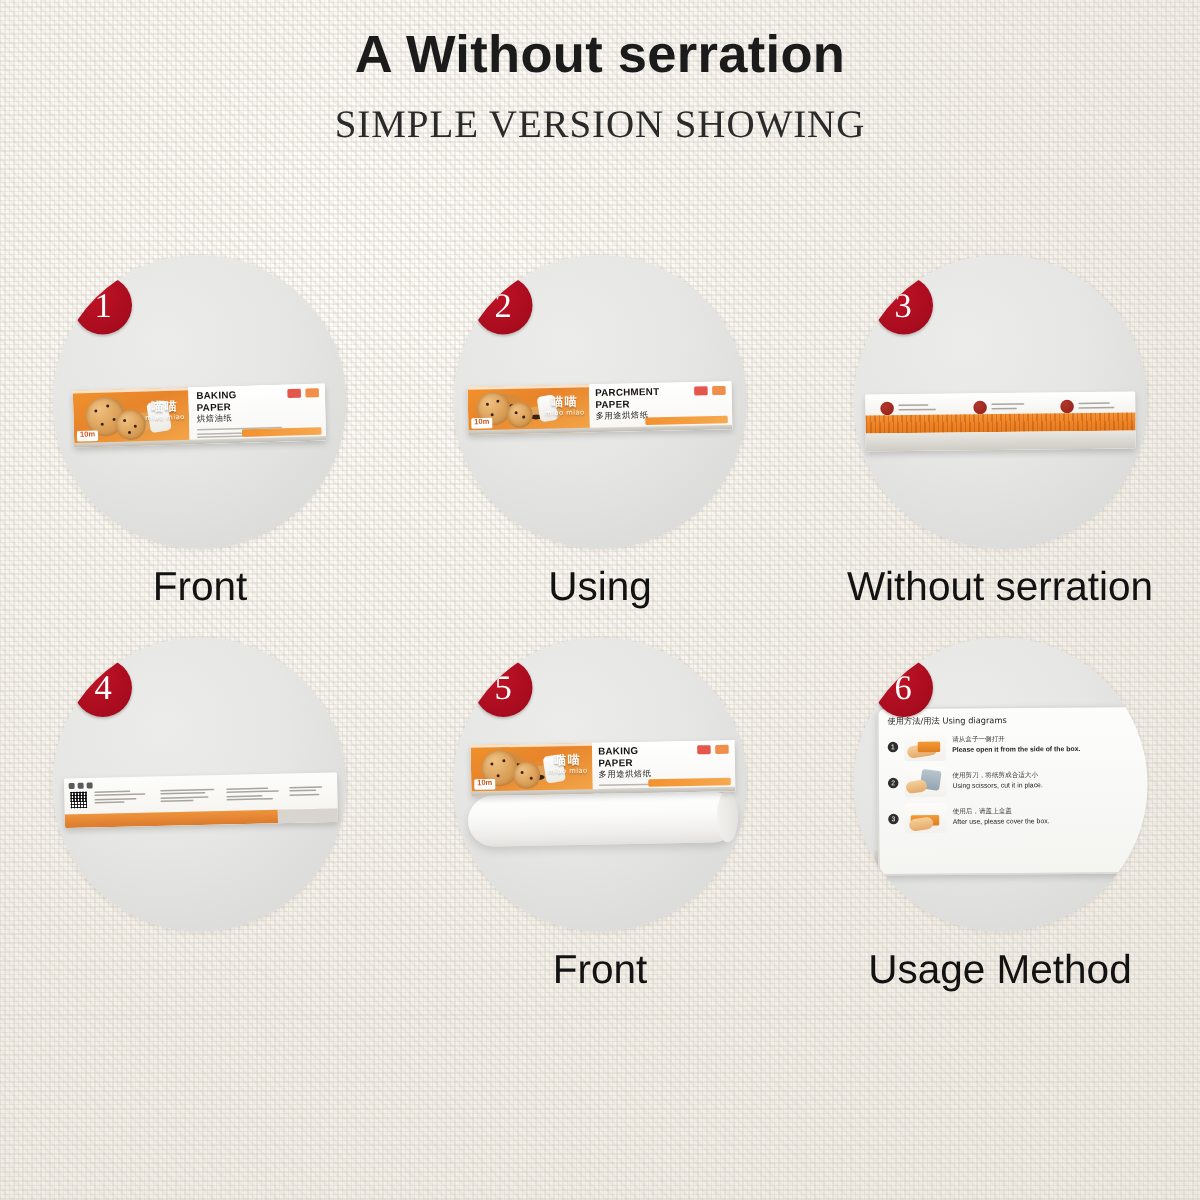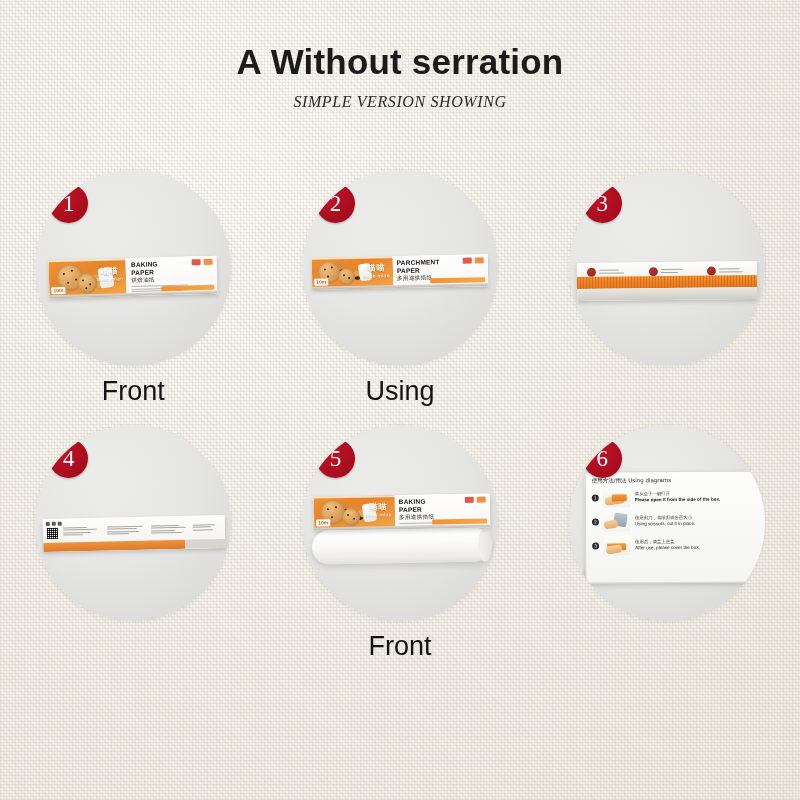--- a/index.html
+++ b/index.html
@@ -16,31 +16,30 @@
     background-image:
       repeating-linear-gradient(0deg, rgba(205,198,188,.30) 0 1px, rgba(255,255,255,0) 1px 3px),
       repeating-linear-gradient(90deg, rgba(205,198,188,.28) 0 1px, rgba(255,255,255,0) 1px 3px),
       repeating-linear-gradient(45deg, rgba(228,222,212,.35) 0 2px, rgba(255,255,255,0) 2px 5px),
       radial-gradient(circle at 30% 20%, #fffefb 0%, #f4f1ea 60%, #efebe3 100%);
     z-index:0;
   }
   #page{position:absolute;inset:0;z-index:2;}
 
   
-  .header{position:absolute;left:0;right:0;top:18px;text-align:center;margin-top:25px;}
+  .header{position:absolute;left:0;right:0;top:18px;text-align:center;}
   .title{
     font-family:"Liberation Sans",sans-serif;
     font-size:35px;font-weight:700;color:#1b1b1b;
     letter-spacing:.2px;line-height:1.1;
   }
   .subtitle{
     font-family:"Liberation Serif",serif;
-    font-size:16px;color:#2a2a2a;letter-spacing:.6px;
+    font-size:26px;color:#2a2a2a;letter-spacing:.6px;
     margin-top:11px;
-    font-style:italic;
   }
 
   
   .grid{position:absolute;left:0;top:170px;width:800px;}
   .row{display:flex;justify-content:space-around;align-items:flex-start;}
   .row.row2{margin-top:18px;}
   .cell{width:250px;display:flex;flex-direction:column;align-items:center;}
   .caption{
     font-size:27px;color:#121212;margin-top:10px;
     font-family:"Liberation Sans",sans-serif;white-space:nowrap;
@@ -340,20 +339,21 @@
               </div>
             <div class="dot-ico" style="left:130px;"></div>
             <div class="dot-lbl" style="left:142px;">
                 <span style="width:75%"></span>
                 <span style="width:85%"></span>
               </div>
             <div class="serr"></div>
             <div class="botband"></div>
           </div>
         </div>
+        <div class="caption">Without serration</div>
       </div>
 
     </div>
 
     <div class="row row2">
 
       <div class="cell">
         <div class="photo">
           <div class="badge">4</div>
           <div id="carton4">
@@ -476,17 +476,18 @@
                 <div class="boximg" style="left:4px;bottom:5px;width:19px;"></div>
                 <div class="hand" style="width:16px;left:3px;bottom:2px;"></div>
               </div>
               <div class="utext">
                 <div class="cn">使用后，请盖上盒盖</div>
                 <div class="en">After use, please cover the box.</div>
               </div>
             </div>
           </div>
         </div>
+        <div class="caption">Usage Method</div>
       </div>
 
     </div>
   </div>
 </div>
 
 </body></html>

